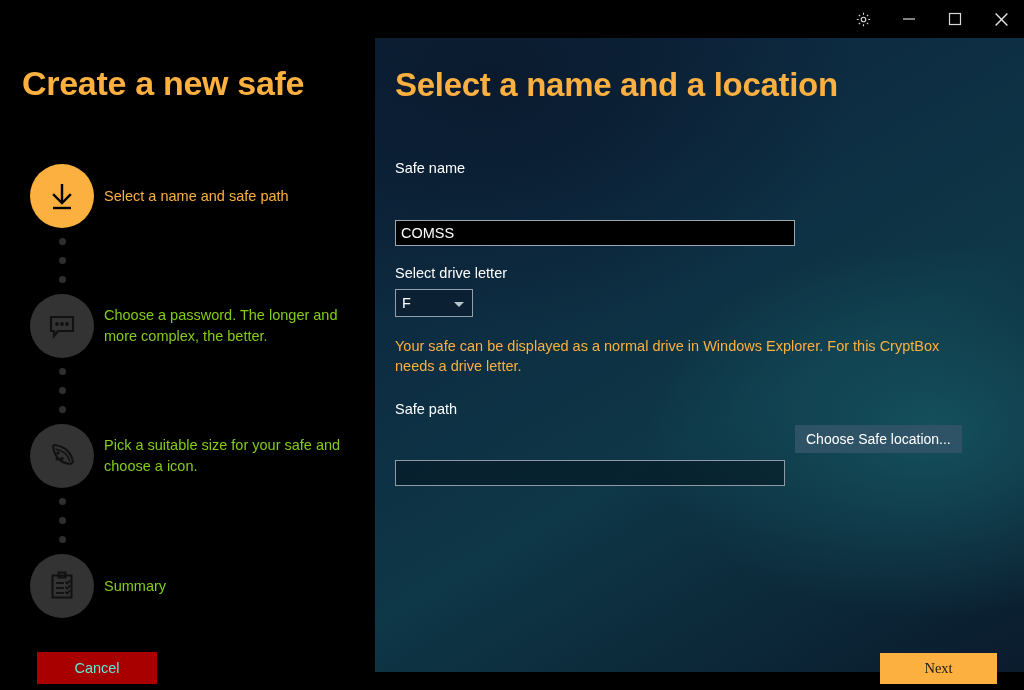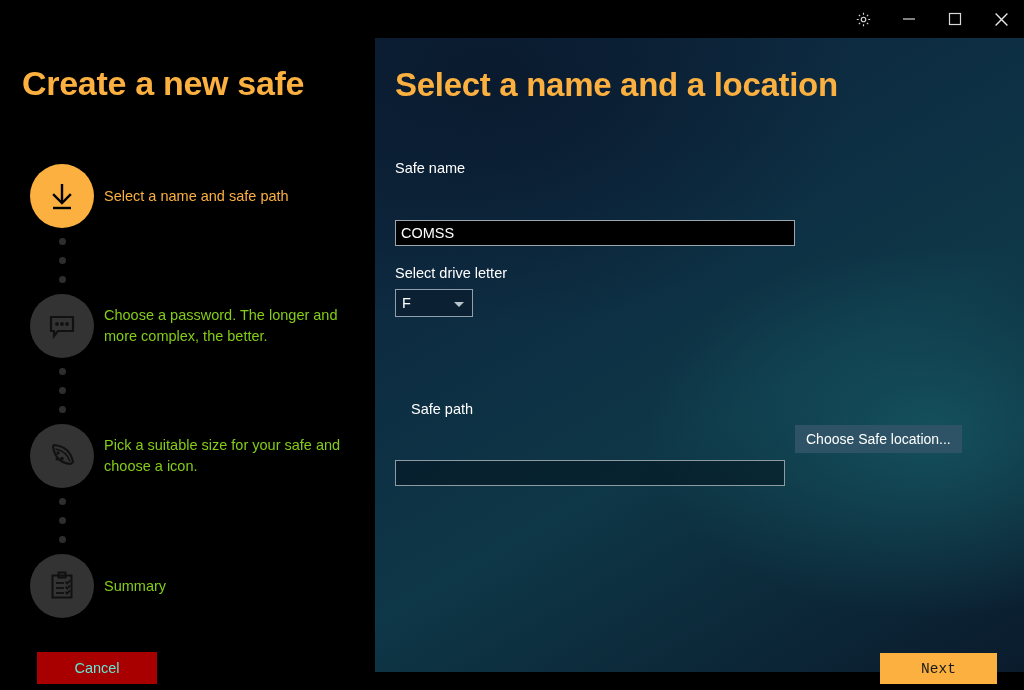--- a/index.html
+++ b/index.html
@@ -220,21 +220,21 @@
   .next-btn {
     position: absolute;
     left: 880px;
     top: 653px;
     width: 117px;
     height: 31px;
     background: #fbb040;
     border: none;
     color: #1a1a1a;
     font-size: 14.5px;
-    font-family: Liberation Mono, monospace;
+    font-family: Liberation Serif, serif;
     cursor: pointer;
   }
 </style>
 </head>
 <body>
 
 <div id="app">
 
   <div class="titlebar">
     <div class="winbtn">
@@ -348,21 +348,22 @@
 
     <div class="field-label" style="left:20px; top:122px;">Safe name</div>
     <input class="text-input" style="left: 20px; top: 147px; width: 400px;" value="COMSS">
 
     <div class="field-label" style="left:20px; top:227px;">Select drive letter</div>
     <div class="drive-select" style="left:20px; top:251px;">
       <span>F</span>
       <span class="caret"></span>
     </div>
 
-
-    <div class="field-label" style="left:36px; top:363px;text-align:center;">Safe path</div>
+    <div class="hint" style="left:20px; top:298px;">Your safe can be displayed as a normal drive in Windows Explorer. For this CryptBox needs a drive letter.</div>
+
+    <div class="field-label" style="left:20px; top:363px;text-align:center;">Safe path</div>
     <input class="text-input hollow" style="left: 20px; top: 387px; width: 390px;" value="">
     <button class="choose-btn" style="left:420px; top:387px;">Choose Safe location...</button>
   </div>
 
   <button class="next-btn">Next</button>
 
 </div>
 
 </body></html>

